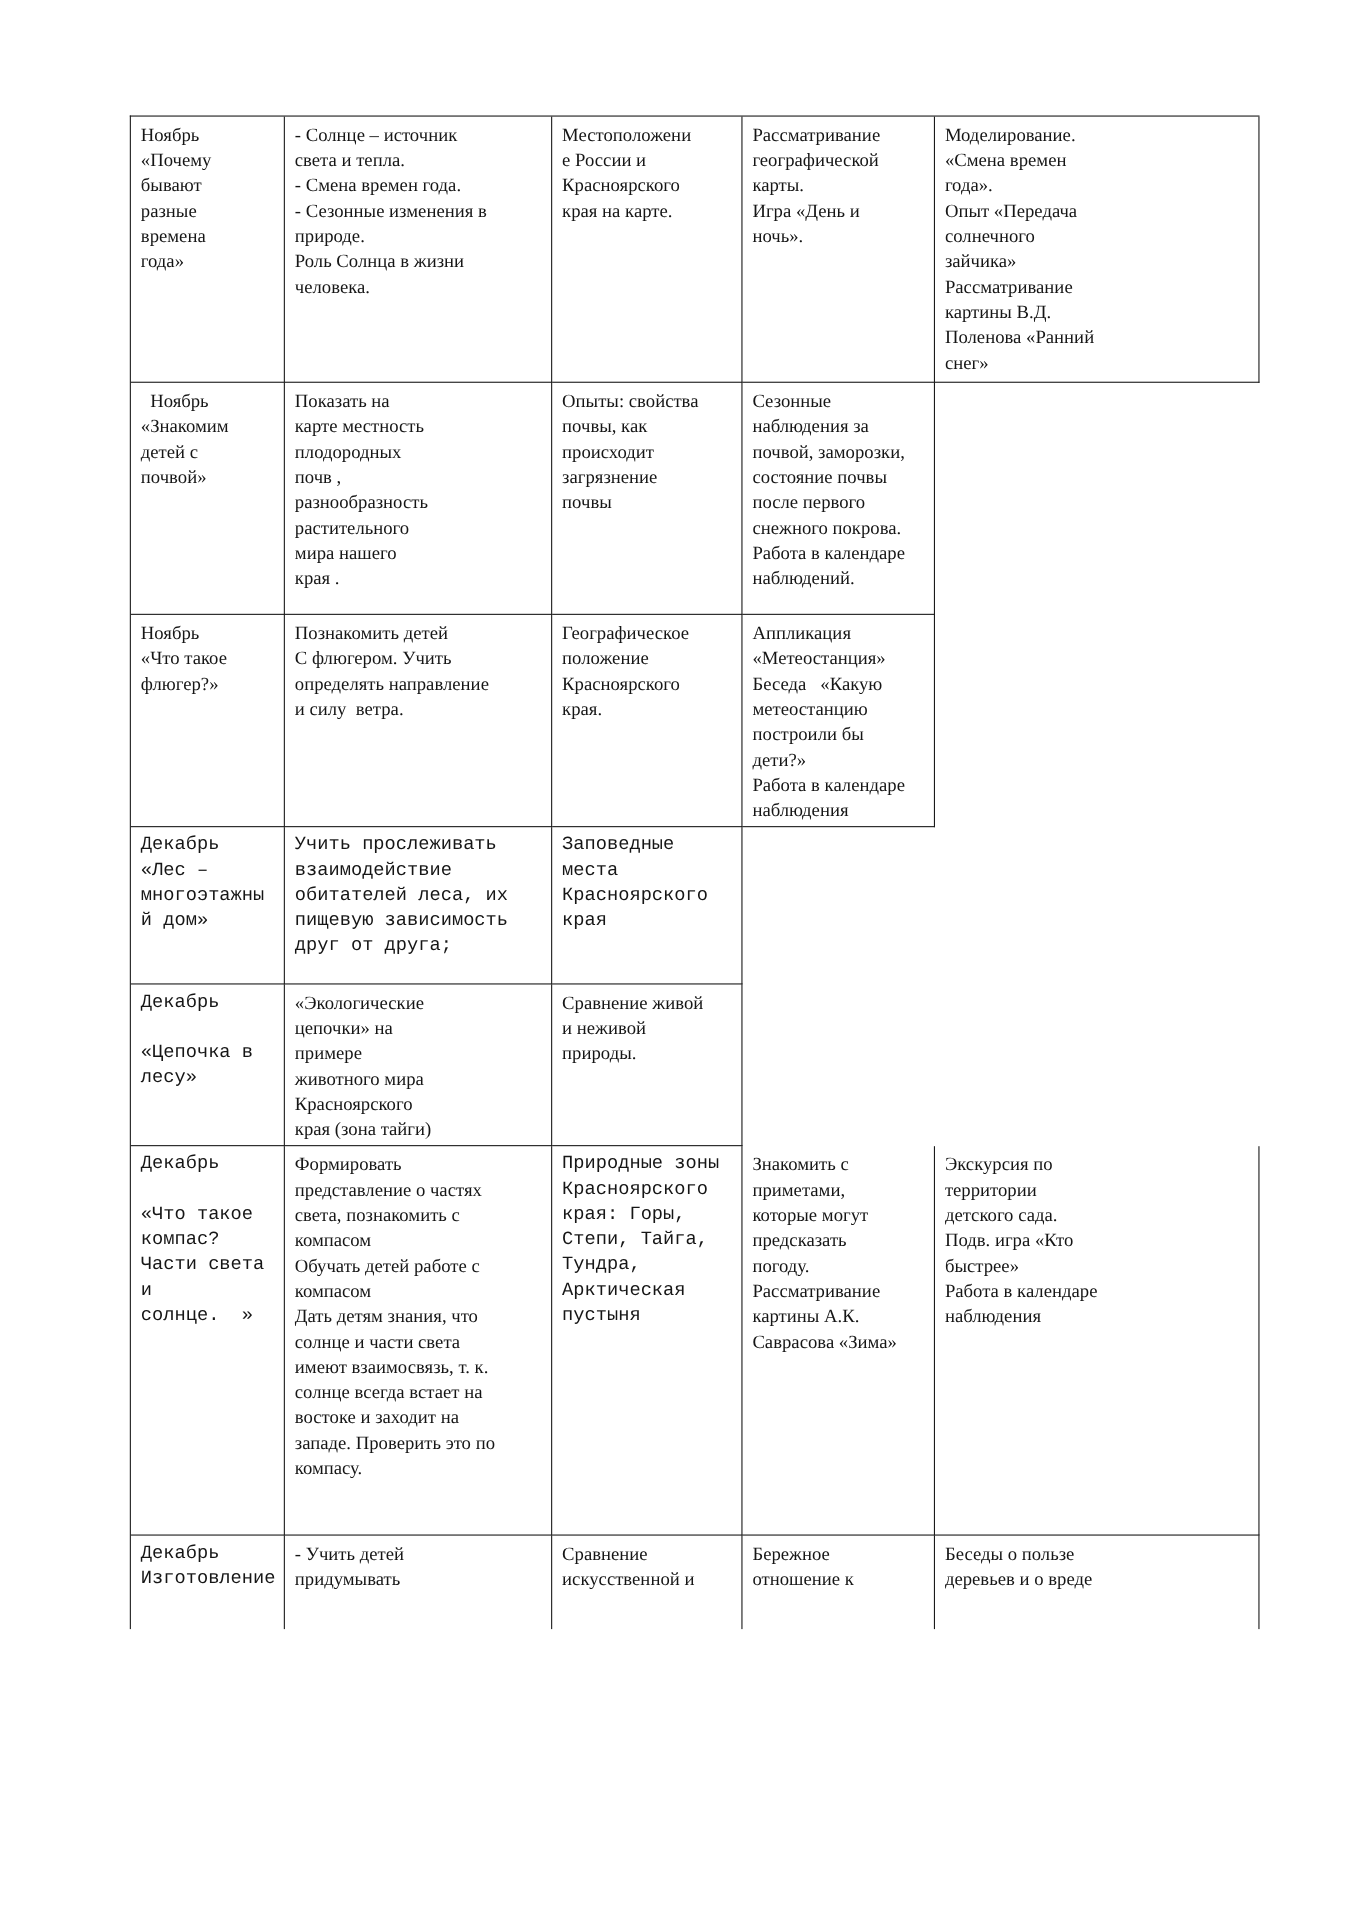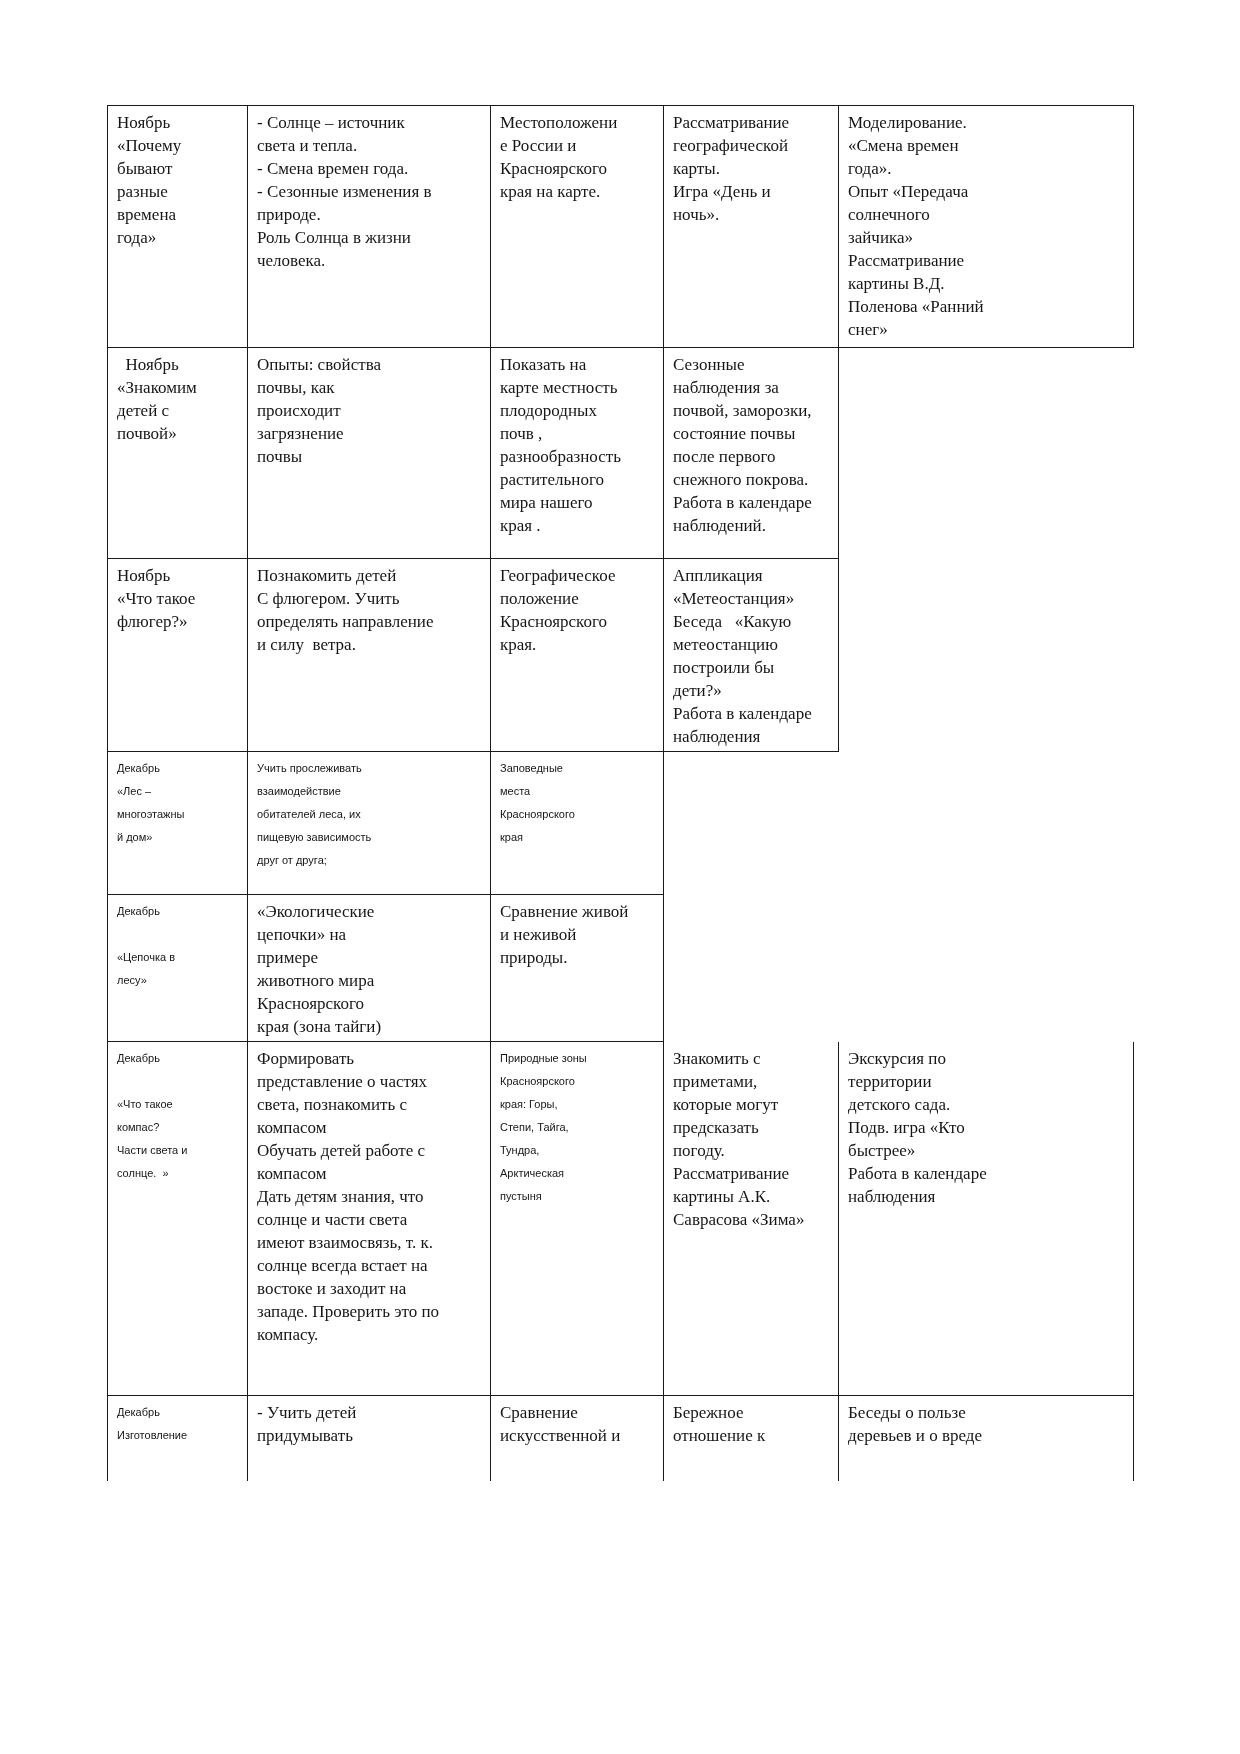--- a/index.html
+++ b/index.html
@@ -9,21 +9,21 @@
   }
   .page {
     position: relative;
     width: 1240px;
     height: 1754px;
     background: #ffffff;
     overflow: hidden;
   }
   .doc-table {
     position: absolute;
-    left: 107px;
+    left: 118px;
     top: 105px;
     width: 1026px;
     border-top: 1px solid #1a1a1a;
     border-left: 1px solid #1a1a1a;
   }
   .row {
     display: grid;
     grid-template-columns: 140px 243px 173px 175px 295px;
   }
   .cell {
@@ -37,22 +37,22 @@
   }
   .row.last .cell {
     border-bottom: none;
   }
   .serif {
     font-family: "Liberation Serif", "DejaVu Serif", serif;
     font-size: 17px;
     line-height: 23px;
   }
   .sans {
-    font-family: Liberation Sans, sans-serif;
-    font-size: 11px;
+    font-family: Liberation Mono, monospace;
+    font-size: 17px;
     line-height: 23px;
   }
 </style>
 </head>
 <body>
 
 <div class="page">
   <div class="doc-table">
       <div class="row" style="min-height: 242px;">
         <div class="cell serif">Ноябрь
@@ -86,33 +86,33 @@
 Рассматривание
 картины В.Д.
 Поленова «Ранний
 снег»</div>
       </div>
       <div class="row" style="min-height: 211px;">
         <div class="cell serif">  Ноябрь
 «Знакомим
 детей с
 почвой»</div>
-        <div class="cell serif">Опыты: свойства
-почвы, как
-происходит
-загрязнение
-почвы</div>
         <div class="cell serif">Показать на
 карте местность
 плодородных
 почв ,
 разнообразность
 растительного
 мира нашего
 края .</div>
+        <div class="cell serif">Опыты: свойства
+почвы, как
+происходит
+загрязнение
+почвы</div>
         <div class="cell serif">Сезонные
 наблюдения за
 почвой, заморозки,
 состояние почвы
 после первого
 снежного покрова.
 Работа в календаре
 наблюдений.</div>
       </div>
       <div class="row" style="min-height: 192px;">

